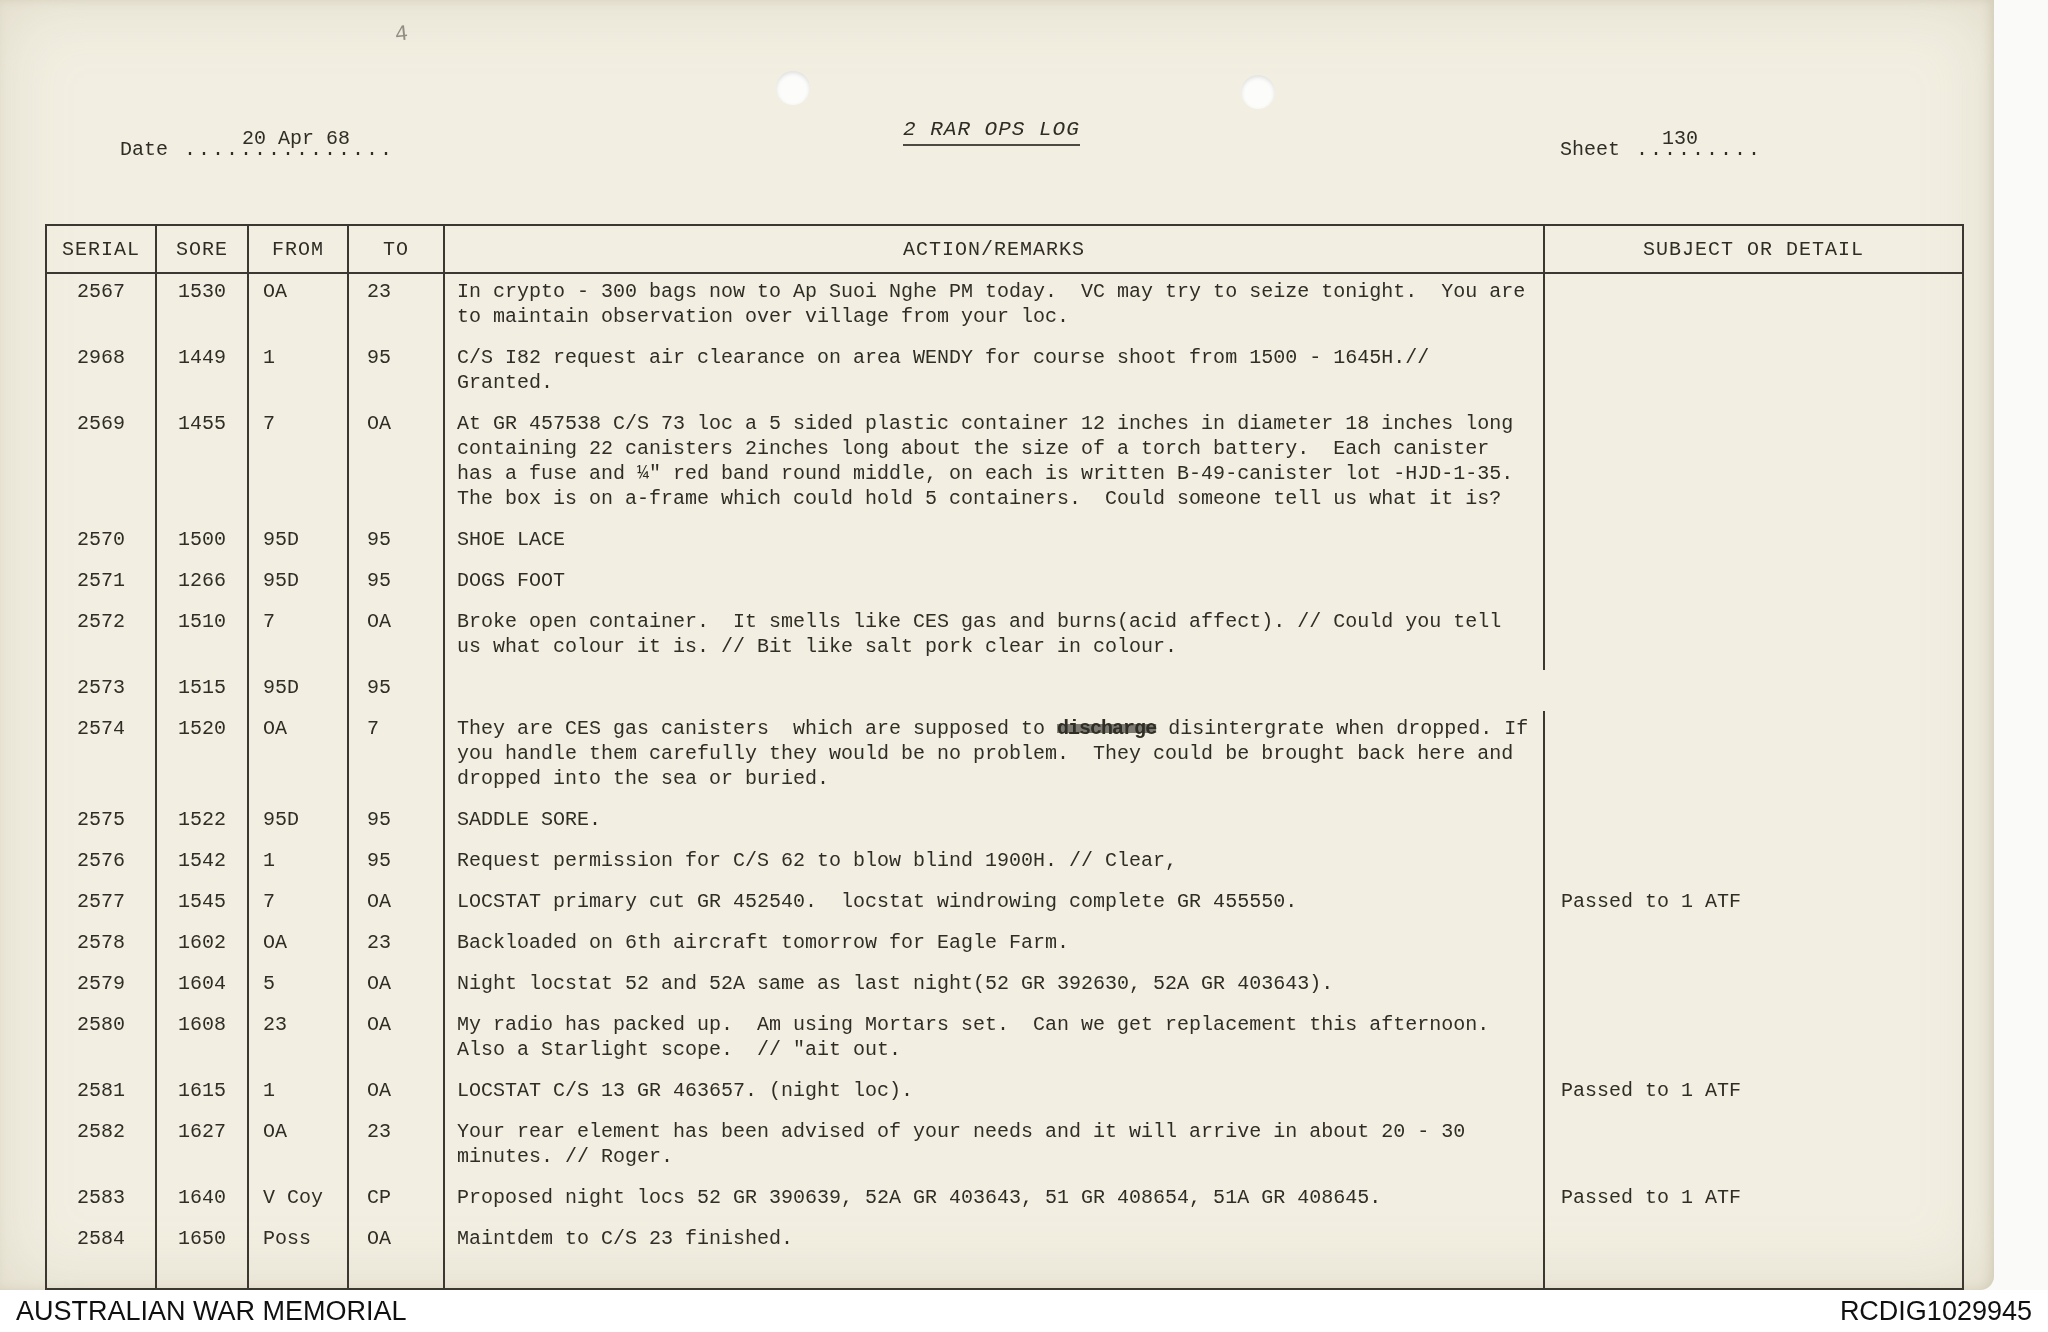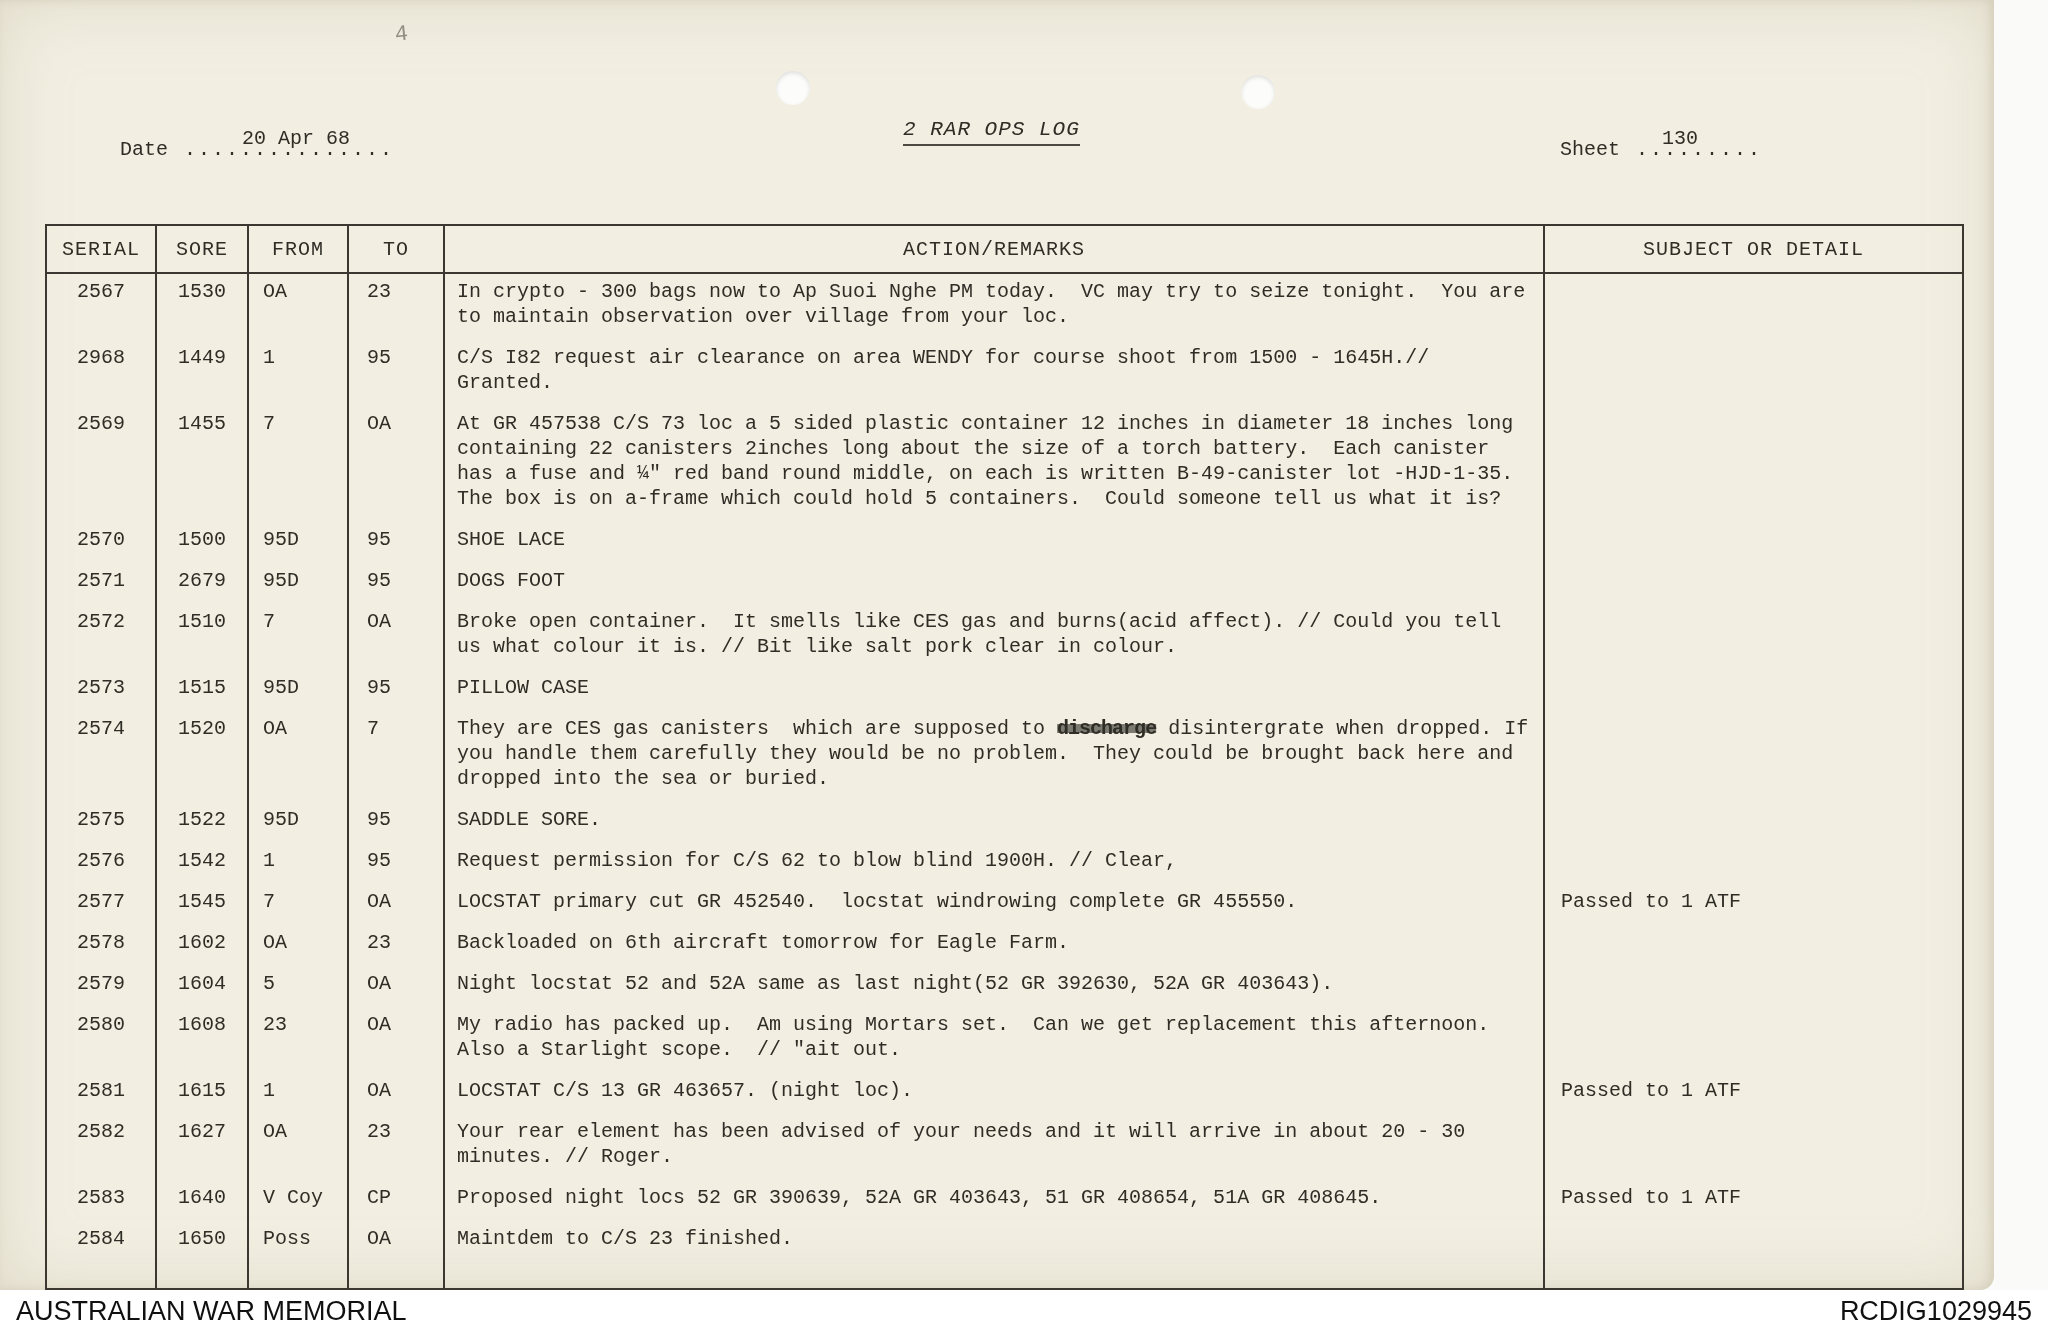--- a/index.html
+++ b/index.html
@@ -147,42 +147,41 @@
     <div class="cell c-serial">2570</div>
     <div class="cell c-time">1500</div>
     <div class="cell c-from">95D</div>
     <div class="cell c-to">95</div>
     <div class="cell c-detail">SHOE LACE</div>
     <div class="cell c-action"></div>
   </div>
 
   <div class="trow body-row">
     <div class="cell c-serial">2571</div>
-    <div class="cell c-time">2679</div>
+    <div class="cell c-time">1266</div>
     <div class="cell c-from">95D</div>
     <div class="cell c-to">95</div>
     <div class="cell c-detail">DOGS FOOT</div>
     <div class="cell c-action"></div>
   </div>
 
   <div class="trow body-row">
     <div class="cell c-serial">2572</div>
     <div class="cell c-time">1510</div>
     <div class="cell c-from">7</div>
     <div class="cell c-to">OA</div>
     <div class="cell c-detail">Broke open container.  It smells like CES gas and burns(acid affect). // Could you tell us what colour it is. // Bit like salt pork clear in colour.</div>
     <div class="cell c-action"></div>
   </div>
 
   <div class="trow body-row">
     <div class="cell c-serial">2573</div>
     <div class="cell c-time">1515</div>
     <div class="cell c-from">95D</div>
     <div class="cell c-to">95</div>
-    <div class="cell c-detail">PILLOW CASE</div>
     <div class="cell c-action"></div>
   </div>
 
   <div class="trow body-row">
     <div class="cell c-serial">2574</div>
     <div class="cell c-time">1520</div>
     <div class="cell c-from">OA</div>
     <div class="cell c-to">7</div>
     <div class="cell c-detail">They are CES gas canisters  which are supposed to <span class="struck">discharge</span> disintergrate when dropped. If you handle them carefully they would be no problem.  They could be brought back here and dropped into the sea or buried.</div>
     <div class="cell c-action"></div>

